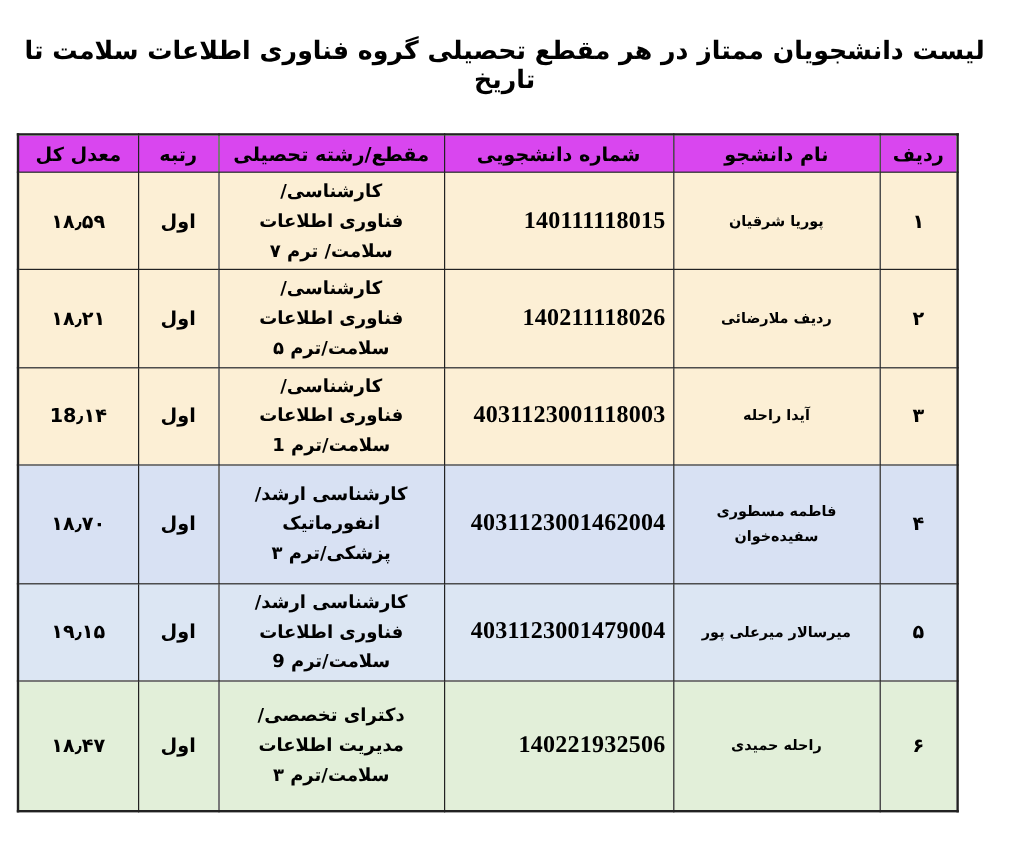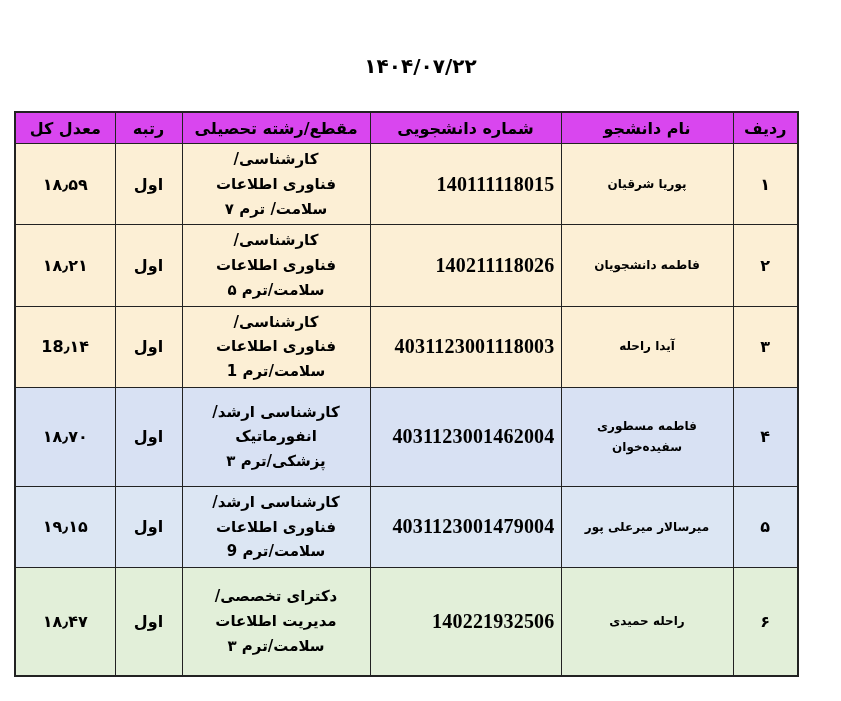--- a/index.html
+++ b/index.html
@@ -29,21 +29,21 @@
   }
   td.cell-gpa,td.cell-rank,td.cell-row{font-size:16px;}
   tr.h65 td{height:65px;}
   tr.h92 td{height:92px;}
   tr.h101 td{height:101px;}
 </style>
 </head>
 <body>
 
 <div class="title-block">
-  <div class="title-line2">۱۴۰۴/۰۷/۲۲</div>
+  <div class="title-line1">لیست دانشجویان ممتاز در هر مقطع تحصیلی گروه فناوری اطلاعات سلامت تا تاریخ</div>
 </div>
 
 <table class="students">
   <colgroup>
     <col style="width:65px">
       <col style="width:172px">
       <col style="width:191px">
     <col style="width:188px">
       <col style="width:67px">
       <col style="width:100px">
@@ -62,21 +62,21 @@
     <tr class="h65" style="background: rgb(252, 239, 213);">
       <td class="cell-row">۱</td>
       <td class="cell-name">پوریا شرقیان</td>
       <td class="cell-id">140111118015</td>
       <td class="cell-program">کارشناسی/ فناوری اطلاعات سلامت/ ترم ۷</td>
       <td class="cell-rank">اول</td>
       <td class="cell-gpa">۱۸٫۵۹</td>
     </tr>
     <tr class="h65" style="background: rgb(252, 239, 213);">
       <td class="cell-row">۲</td>
-      <td class="cell-name">فاطمه دانشجویان</td>
+      <td class="cell-name">ردیف ملارضائی</td>
       <td class="cell-id">140211118026</td>
       <td class="cell-program">کارشناسی/ فناوری اطلاعات سلامت/ترم ۵</td>
       <td class="cell-rank">اول</td>
       <td class="cell-gpa">۱۸٫۲۱</td>
     </tr>
     <tr class="h65" style="background: rgb(252, 239, 213);">
       <td class="cell-row">۳</td>
       <td class="cell-name">آیدا راحله</td>
       <td class="cell-id">4031123001118003</td>
       <td class="cell-program">کارشناسی/ فناوری اطلاعات سلامت/ترم 1</td>

